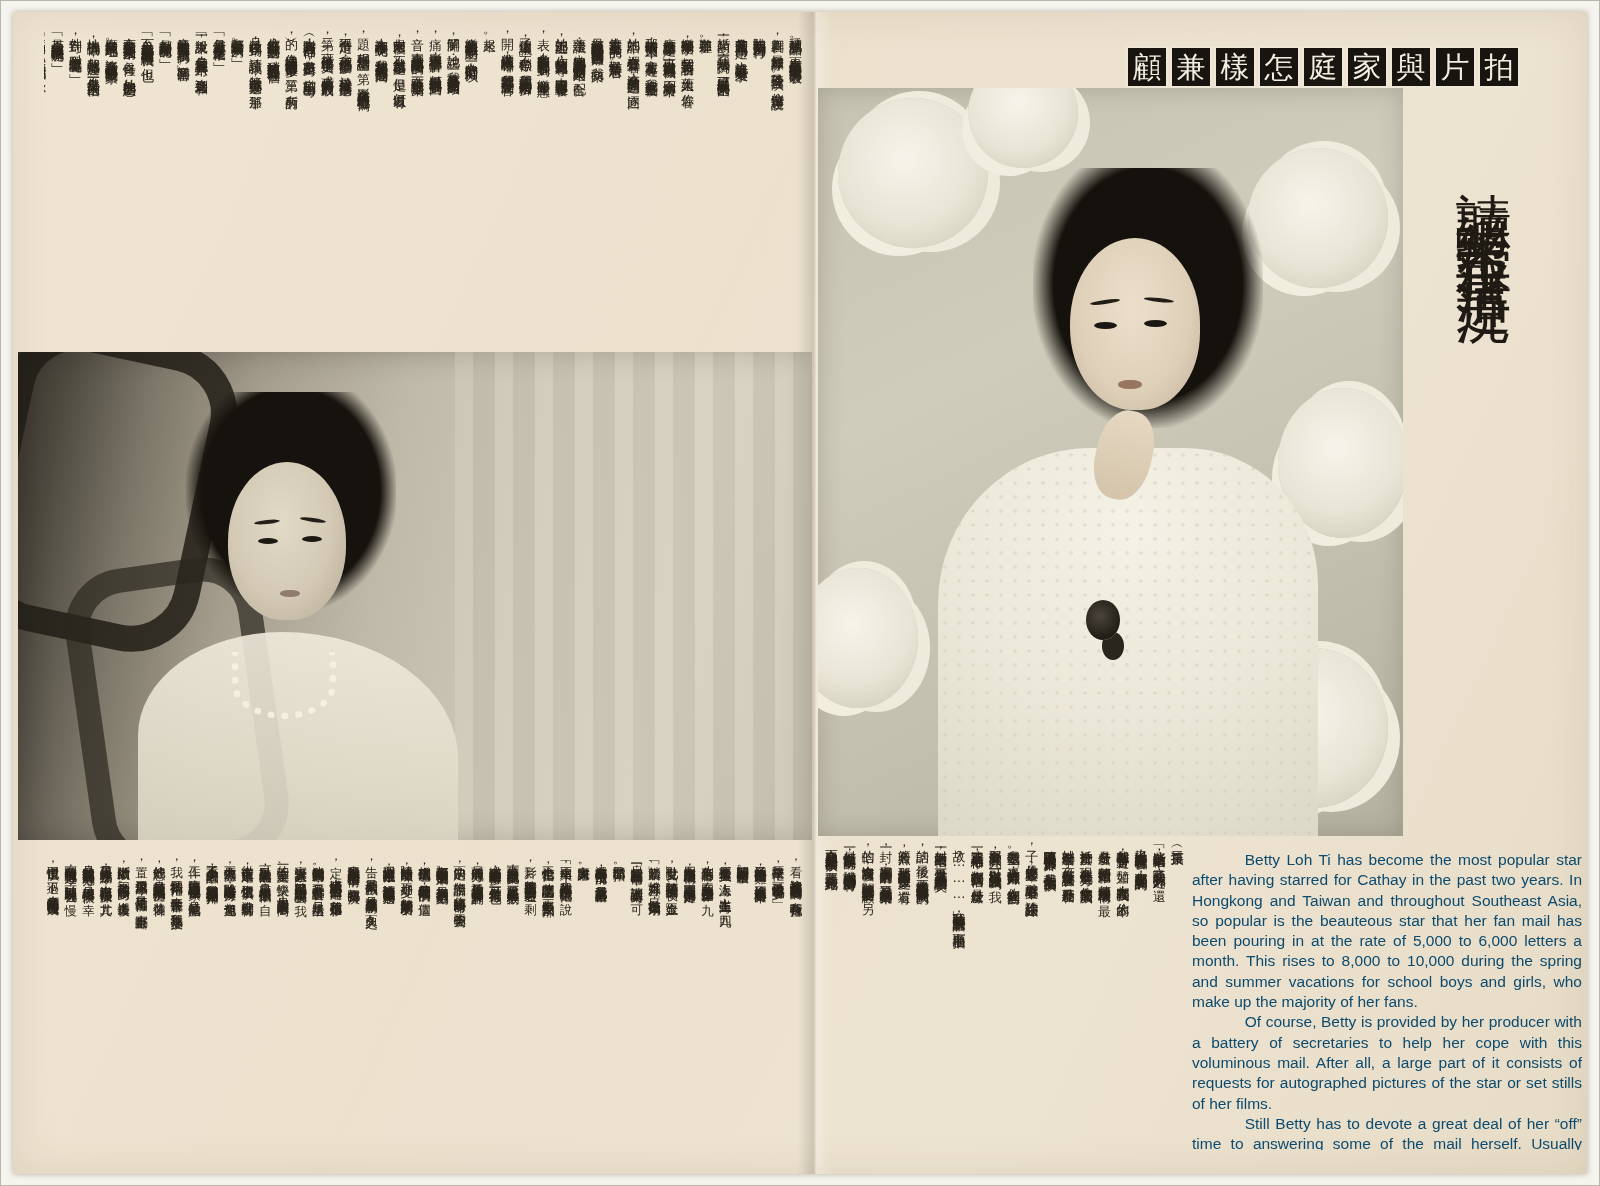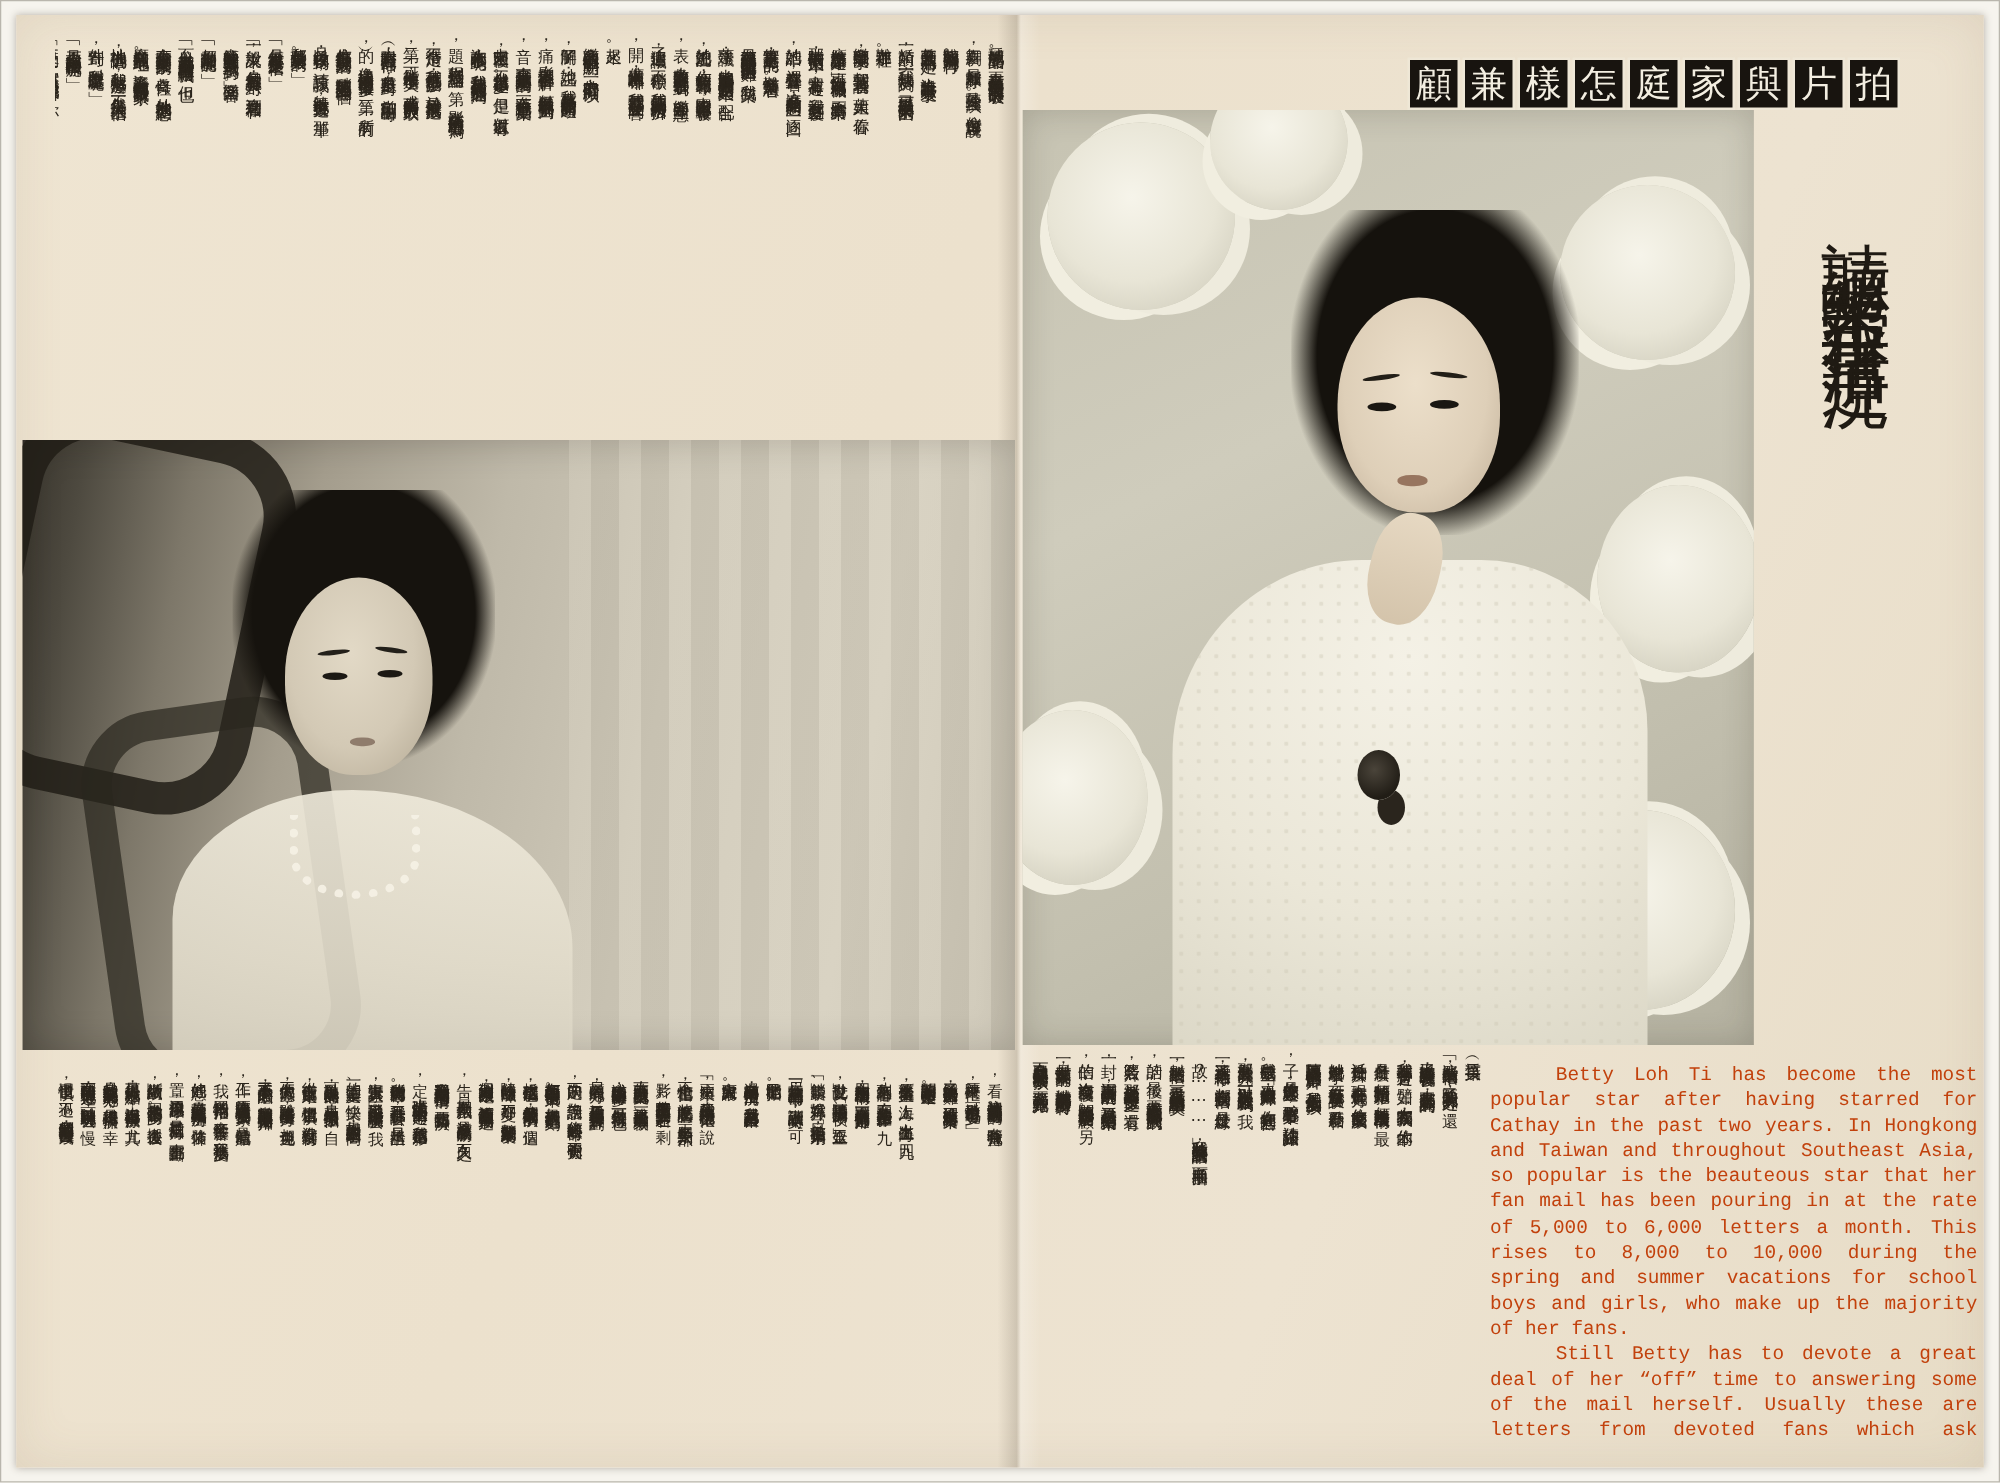--- a/index.html
+++ b/index.html
@@ -19,22 +19,22 @@
   .rb .vcol{font-size:13px;letter-spacing:0.7px;}
   
   .kicker{position:absolute;left:1128px;top:48px;display:flex;gap:6px;}
   .kicker-box{width:38px;height:38px;background:#18140f;color:#f3eee1;font-size:29px;line-height:39px;
               text-align:center;font-family:"DejaVu Sans",sans-serif;box-shadow:0 0 0 2px rgba(240,235,220,.55);}
   
   .headline{position:absolute;left:1446px;top:148px;height:670px;writing-mode:vertical-rl;
             text-orientation:upright;font-family:"DejaVu Serif",serif;font-size:56px;letter-spacing:11px;
             color:#1f1a13;font-weight:500;}
   
-  .eng{position:absolute;left:1192px;top:850px;width:390px;height:300px;color:#c2410c;
-       font-family:Liberation Mono, monospace;font-size:15.5px;line-height:1.31;
+  .eng{position:absolute;left:1192px;top:850px;width:390px;height:300px;color:#0c4a6e;
+       font-family:Liberation Sans, sans-serif;font-size:15.5px;line-height:1.31;
        text-align:justify;overflow:hidden;}
   .eng p{margin:0;text-indent:3.4em;}
   
   .photo{position:absolute;overflow:hidden;}
   .lphoto{left:18px;top:352px;width:794px;height:488px;
           background:linear-gradient(100deg,#38342c 0%,#4e4a40 6%,#7d7769 16%,#a49d8d 28%,#bfb9a9 45%,#cdc7b7 62%,#d4cebe 82%,#c8c2b2 100%);
           box-shadow:inset 0 0 30px rgba(20,15,10,.25);}
   .lphoto .stripes{position:absolute;right:0;top:0;width:45%;height:100%;opacity:.25;
           background:repeating-linear-gradient(90deg,#e8e2d2 0 18px,#b5af9f 18px 40px);}
   .lattice1{position:absolute;left:-30px;top:-20px;width:180px;height:260px;border:26px solid #211d16;
@@ -250,15 +250,16 @@
       <div class="vcol">的話，最後，要求樂蒂寄給他們每人一張不同款式的</div>
       <div class="vcol">簽名照片，那封信具名的人却有二十幾位之多。還有</div>
       <div class="vcol">一封，言詞畧帶責備之辭的，說是三個月前寫給樂蒂</div>
       <div class="vcol">的信，迄今沒有回覆，問她是否置影迷信於不顧。另</div>
       <div class="vcol">一封是女性影迷寄來的，她讚美樂蒂的婀娜苗條身材</div>
       <div class="vcol">而自己却是個又胖又矮的女孩子，要樂蒂替她介紹一</div>
     </div>
 
   <div class="eng">
       <p class="eng-p">Betty Loh Ti has become the most popular star after having starred for Cathay in the past two years. In Hongkong and Taiwan and throughout Southeast Asia, so popular is the beauteous star that her fan mail has been pouring in at the rate of 5,000 to 6,000 letters a month.  This rises to 8,000 to 10,000 during the spring and summer vacations for school boys and girls, who make up the majority of her fans.</p>
+      <p class="eng-p">Of course, Betty is provided by her producer with a battery of secretaries to help her cope with this voluminous mail.  After all, a large part of it consists of requests for autographed pictures of the star or set stills of her films.</p>
       <p class="eng-p">Still Betty has to devote a great deal of her “off” time to answering some of the mail herself. Usually these are letters from devoted fans which ask questions of such a personal nature that only she can handle them properly.  But unfortunately her “off” time is so much limited that she has constantly had to apologise to her fans for having been slow in her replies to them.</p>
     </div>
 </div>
 
 </body></html>

